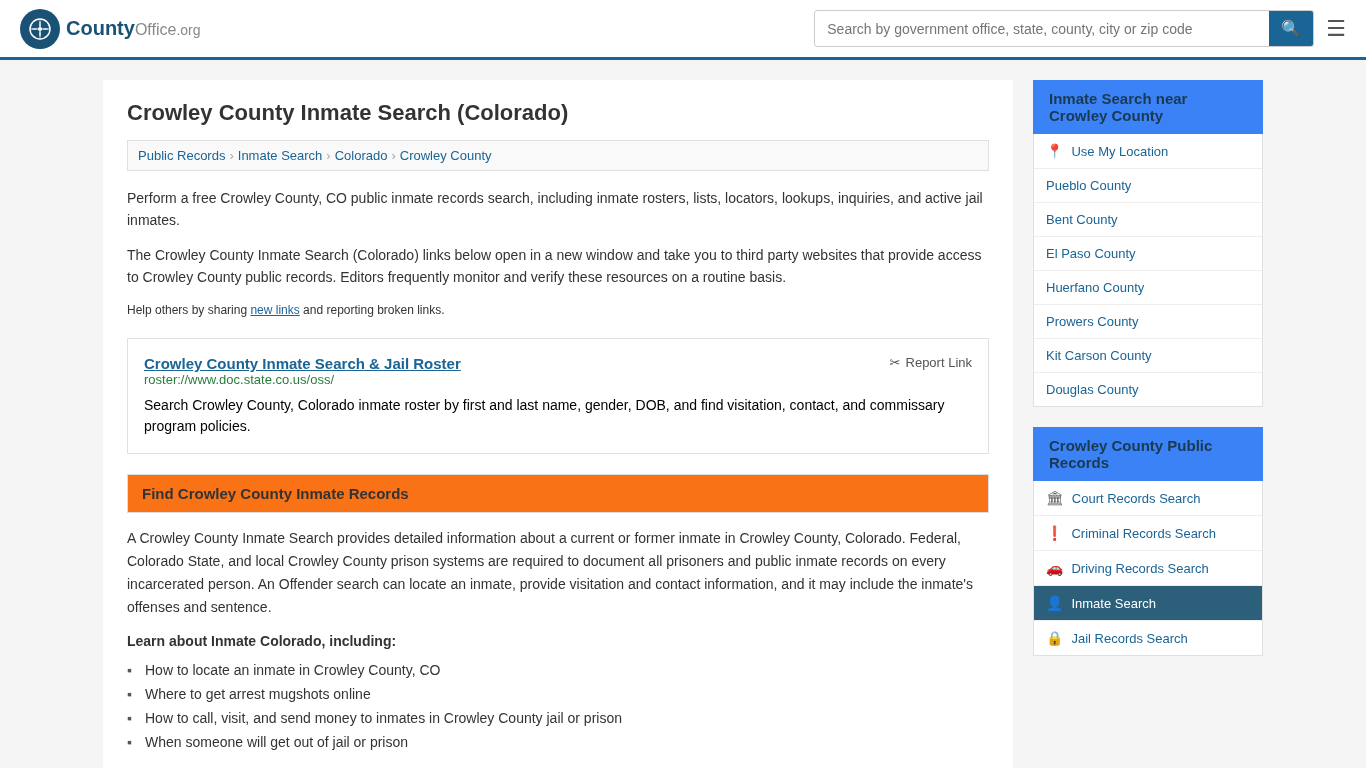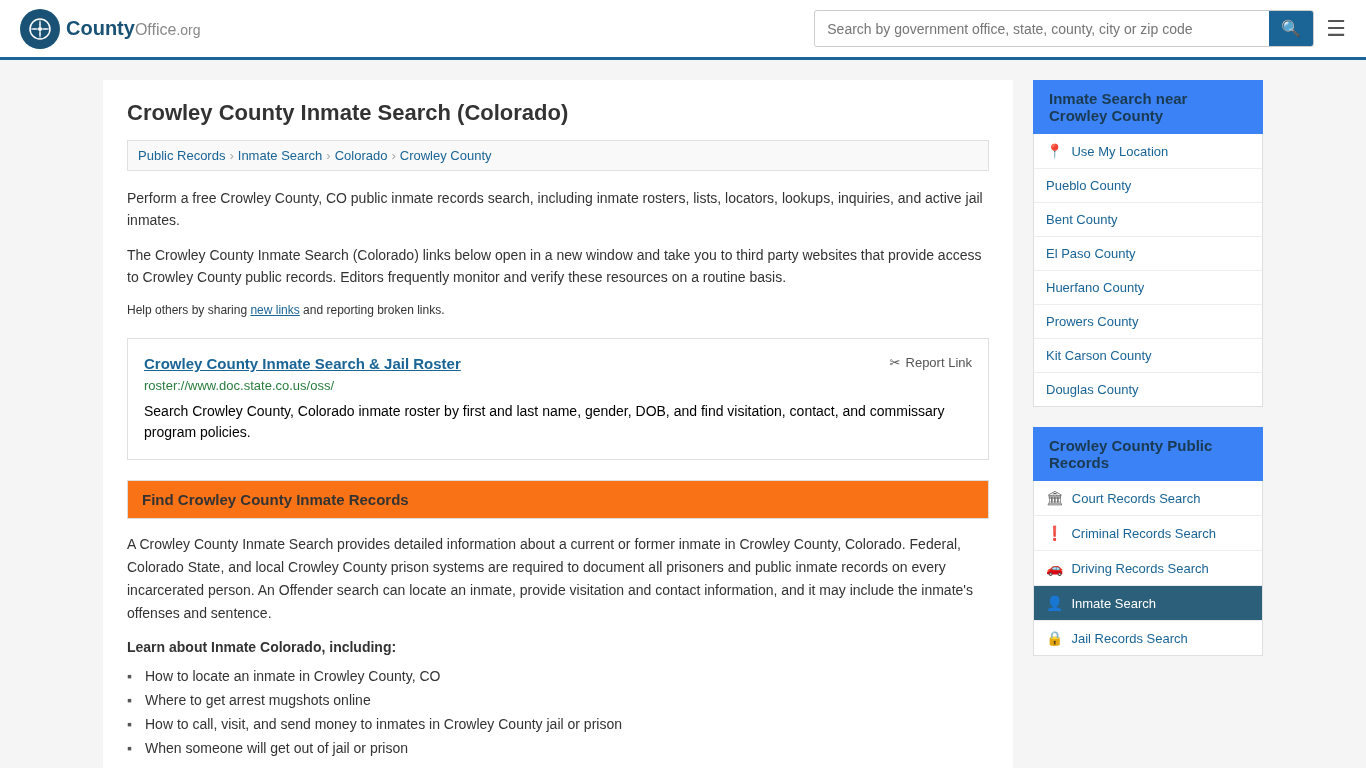--- a/index.html
+++ b/index.html
@@ -140,21 +140,20 @@
     
     .link-card {
       border: 1px solid #e0e0e0;
       padding: 16px;
       margin-bottom: 20px;
     }
     .link-card-header {
       display: flex;
       justify-content: space-between;
       align-items: flex-start;
-      margin-bottom: 6px;
     }
     .link-card-title {
       font-size: 15px;
       font-weight: bold;
       color: #1a6496;
       text-decoration: underline;
       cursor: pointer;
     }
     .report-link {
       font-size: 13px;

